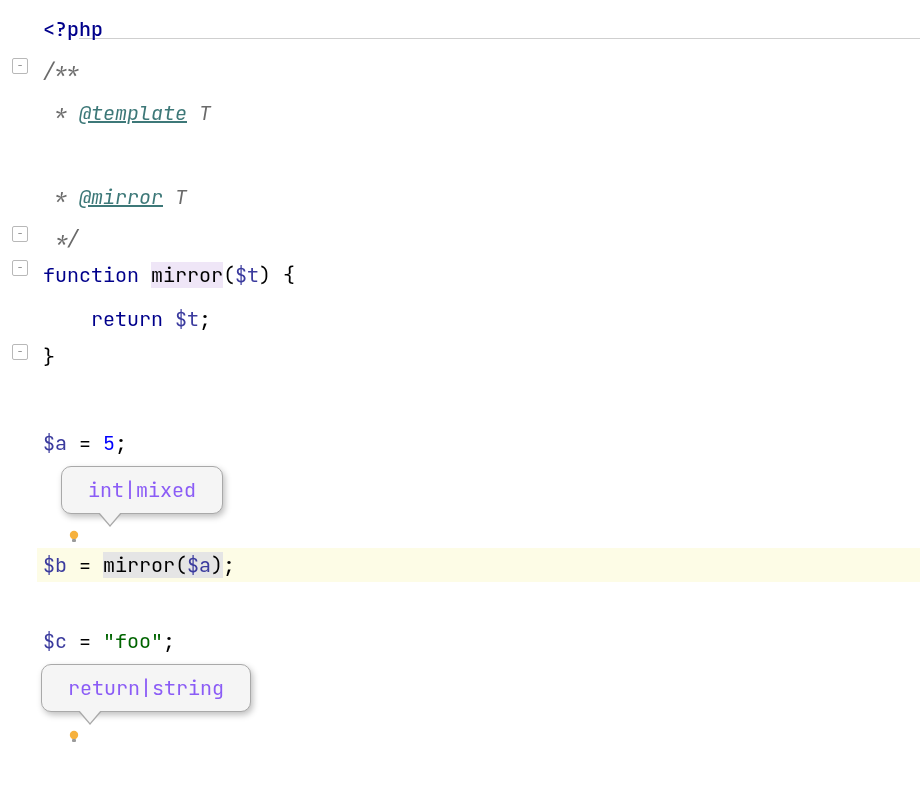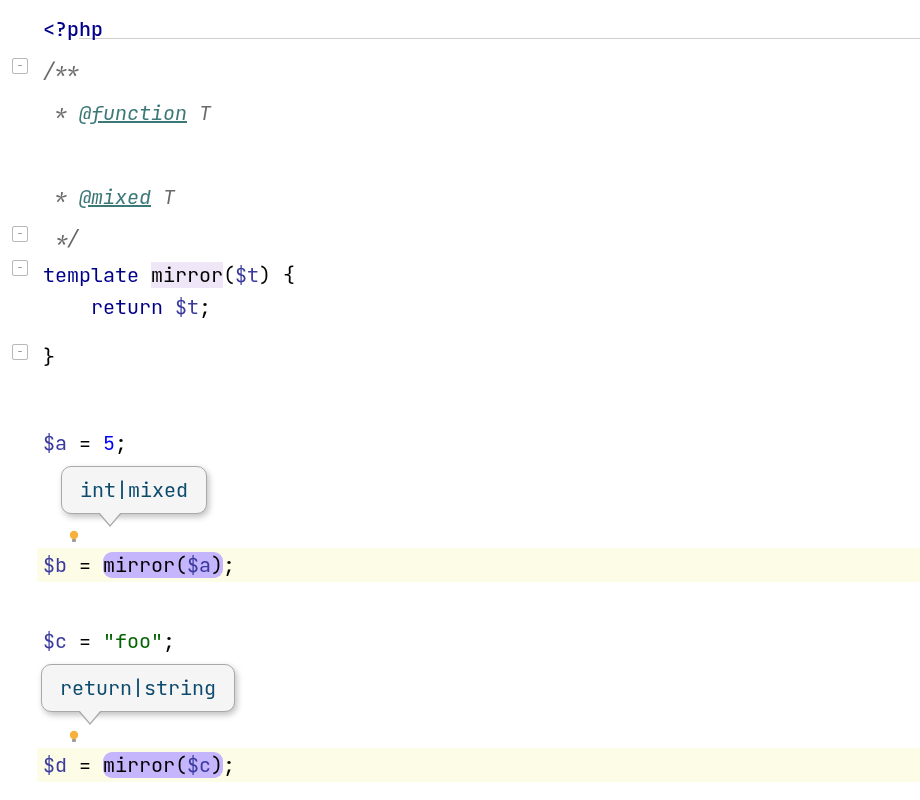--- a/index.html
+++ b/index.html
@@ -1,37 +1,37 @@
 <!DOCTYPE html>
 <html><head>
 <meta charset="utf-8">
 <style>
   html,body{margin:0;padding:0;width:920px;height:800px;background:#fff;font-family:"JetBrains Mono","Consolas","Menlo",monospace;font-size:20px;overflow:hidden}
   .editor{display:flex;height:100%}
   .gutter{flex:0 0 36px;background:#fff;border-right:1px solid #fff;position:relative}
   .code{flex:1;position:relative;padding-top:6px}
   .line{position:absolute;left:0;right:0;height:34px;line-height:34px;white-space:pre;color:#000;padding-left:6px}
   .hl{background:#fdfce6}
-  .sel{background:#c4b5fd;border-radius:9px}
+  .sel{background:#e5e5e5;border-radius:0}
   .kw{color:#00008b}
   .fn{color:#000}
   .fnname{background:#efe6f7}
   .var{color:#3b3b9e}
   .num{color:#0000ff}
   .str{color:#006400}
   .docstar{color:#6a6a6a;font-style:italic}
   .doctag{color:#3d7878;font-style:italic;text-decoration:underline}
   .docplain{color:#6a6a6a;font-style:italic}
   .open{color:#00008b;font-weight:500}
   .punct{color:#000}
   .hr{position:absolute;left:42px;right:0;top:38px;height:1px;background:#cfcfcf}
   
   .fold{position:absolute;left:12px;width:14px;height:14px;border:1px solid #b8b8b8;border-radius:2px;background:#fff;font-size:11px;line-height:12px;text-align:center;color:#8a8a8a;cursor:pointer}
   
-  .tip{position:absolute;background:#f5f5f5;border:1px solid #a9a9a9;border-radius:10px;box-shadow:2px 3px 6px rgba(0,0,0,0.25);padding:10px 18px;font-style:normal;color:#0c4a6e;z-index:10}
+  .tip{position:absolute;background:#f5f5f5;border:1px solid #a9a9a9;border-radius:10px;box-shadow:2px 3px 6px rgba(0,0,0,0.25);padding:10px 26px;font-style:normal;color:#8b5cf6;z-index:10}
   .tip .tail{position:absolute;bottom:-14px;left:36px;width:0;height:0;border-left:12px solid transparent;border-right:12px solid transparent;border-top:14px solid #a9a9a9}
   .tip .tail::after{content:"";position:absolute;top:-15px;left:-11px;width:0;height:0;border-left:11px solid transparent;border-right:11px solid transparent;border-top:13px solid #f5f5f5}
   .bulb{position:absolute;width:14px;height:14px}
   .bulb svg{display:block}
 </style>
 </head>
 <body>
 
 <div class="editor">
   <div class="gutter">
@@ -41,40 +41,39 @@
     <div class="fold" style="top:344px">−</div>
   </div>
   <div class="code">
 
     <div class="hr"></div>
 
     <div class="line" style="top:12px"><span class="open">&lt;?php</span></div>
 
     <div class="line" style="top:54px"><span class="docstar">/**</span></div>
 
-    <div class="line" style="top:96px"><span class="docstar"> * </span><span class="doctag">@function</span><span class="docplain"> T</span></div>
+    <div class="line" style="top:96px"><span class="docstar"> * </span><span class="doctag">@template</span><span class="docplain"> T</span></div>
 
 
-    <div class="line" style="top:180px"><span class="docstar"> * </span><span class="doctag">@mixed</span><span class="docplain"> T</span></div>
+    <div class="line" style="top:180px"><span class="docstar"> * </span><span class="doctag">@mirror</span><span class="docplain"> T</span></div>
 
     <div class="line" style="top:222px"><span class="docstar"> */</span></div>
 
-    <div class="line" style="top:258px"><span class="kw">template </span><span class="fn fnname">mirror</span><span class="punct">(</span><span class="var">$t</span><span class="punct">) {</span></div>
+    <div class="line" style="top:258px"><span class="kw">function </span><span class="fn fnname">mirror</span><span class="punct">(</span><span class="var">$t</span><span class="punct">) {</span></div>
 
-    <div class="line" style="top:290px"><span>    </span><span class="kw">return </span><span class="var">$t</span><span class="punct">;</span></div>
+    <div class="line" style="top:302px"><span>    </span><span class="kw">return </span><span class="var">$t</span><span class="punct">;</span></div>
 
     <div class="line" style="top:340px"><span class="punct">}</span></div>
 
     <div class="line" style="top:426px"><span class="var">$a</span><span class="punct"> = </span><span class="num">5</span><span class="punct">;</span></div>
 
     <div class="line hl" style="top:548px"><span class="var">$b</span><span class="punct"> = </span><span class="sel"><span class="fn">mirror</span><span class="punct">(</span><span class="var">$a</span><span class="punct">)</span></span><span class="punct">;</span></div>
 
     <div class="line" style="top:624px"><span class="var">$c</span><span class="punct"> = </span><span class="str">"foo"</span><span class="punct">;</span></div>
 
-    <div class="line hl" style="top:748px"><span class="var">$d</span><span class="punct"> = </span><span class="sel"><span class="fn">mirror</span><span class="punct">(</span><span class="var">$c</span><span class="punct">)</span></span><span class="punct">;</span></div>
 
     <div class="tip" style="top:466px;left:24px">
       <span>int|mixed</span>
       <div class="tail"></div>
     </div>
     <div class="bulb" style="top:530px;left:30px">
       <svg width="14" height="14" viewBox="0 0 14 14">
           <circle cx="7" cy="5" r="4.2" fill="#f6b13d"></circle>
           <rect x="5" y="9" width="4" height="3" rx="1" fill="#9a9a9a"></rect>
         </svg>

